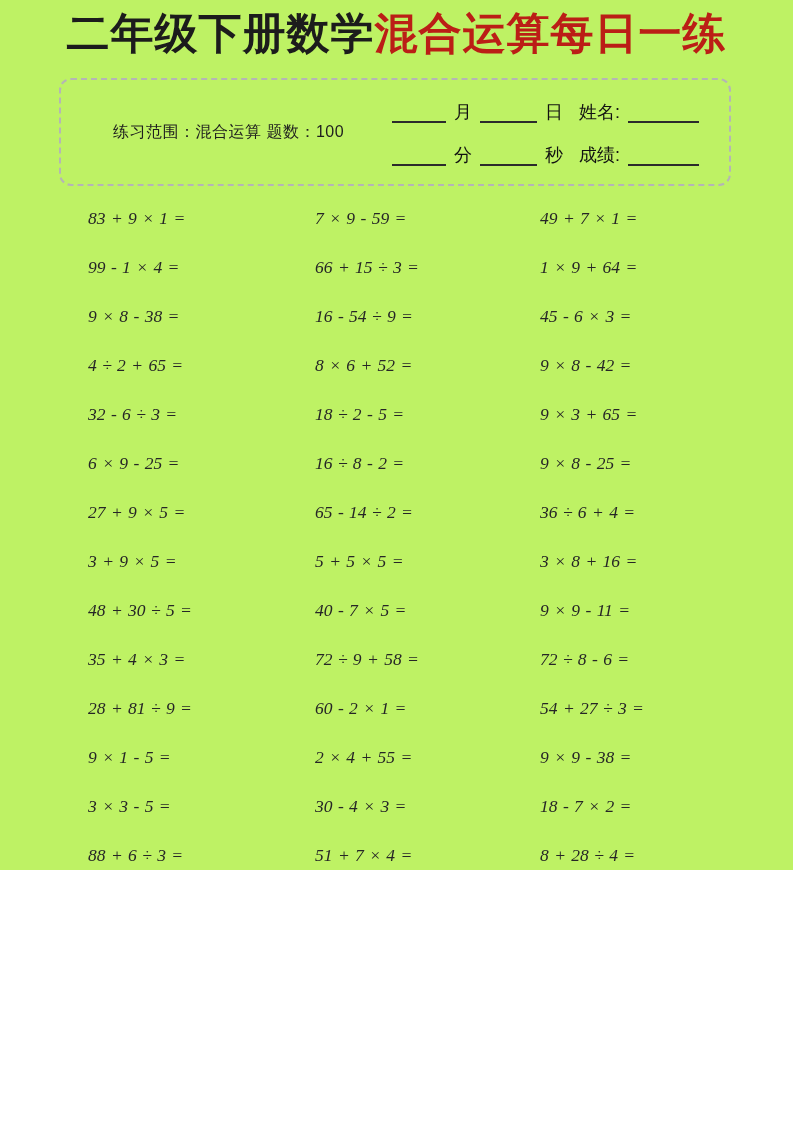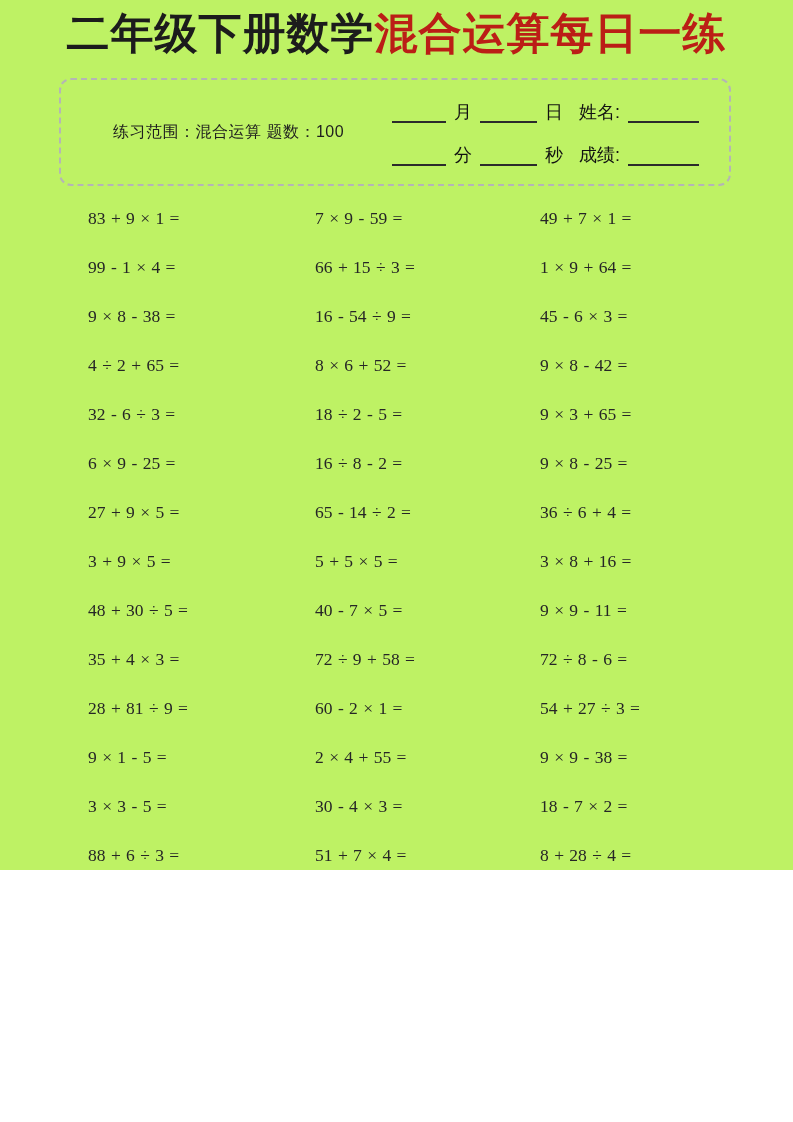--- a/index.html
+++ b/index.html
@@ -80,20 +80,21 @@
 
   .problems {
     position: absolute;
     left: 88px;
     top: 194px;
     right: 50px;
     display: grid;
     grid-template-columns: 227px 225px 1fr;
     grid-auto-rows: 49px;
     align-items: center;
+    font-style: italic;
   }
   .cell {
     font-family: "Liberation Serif", "DejaVu Serif", serif;
     font-size: 17.5px;
     color: var(--problem-text, #262626);
     white-space: nowrap;
     word-spacing: 1px;
   }
   .dotted-line {
     position: absolute;

